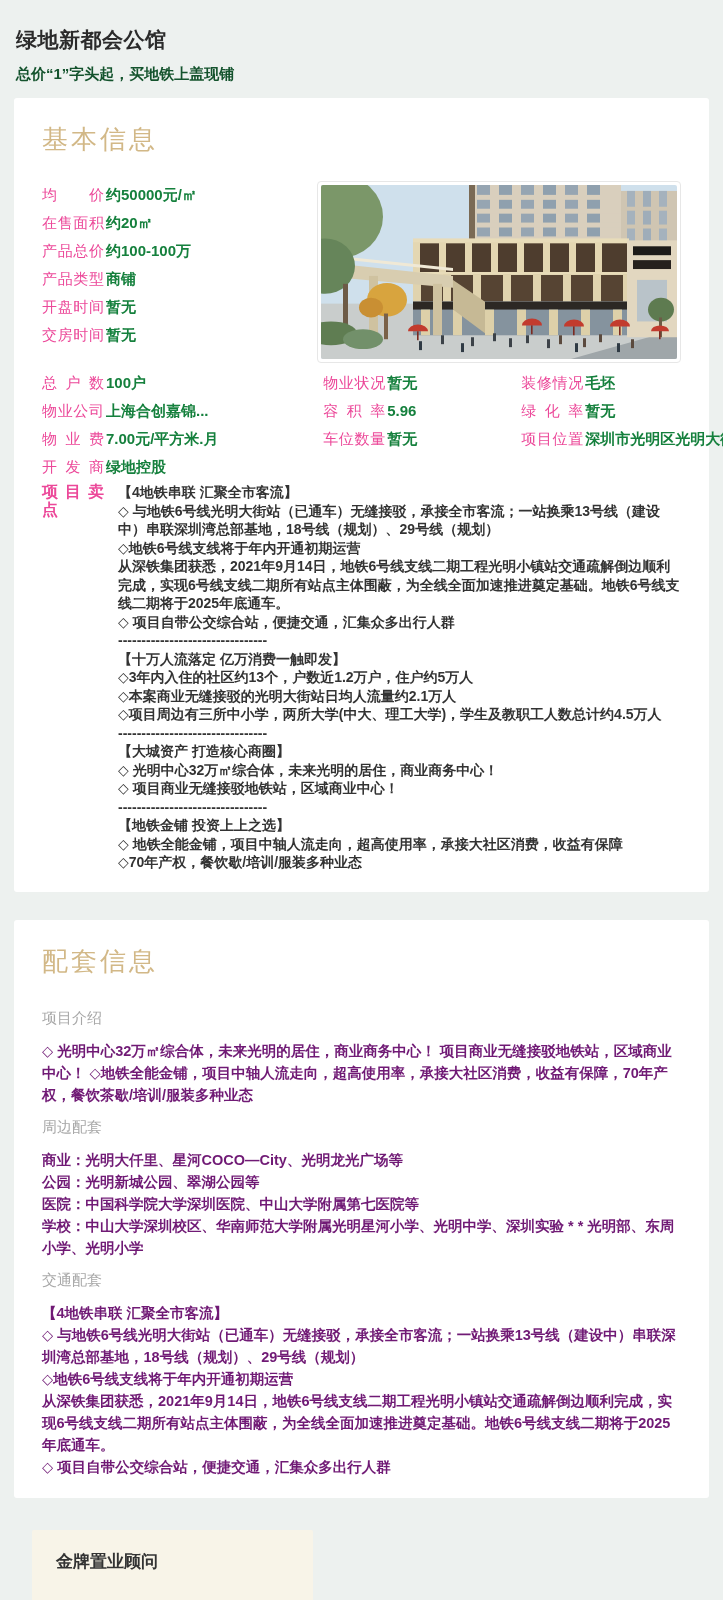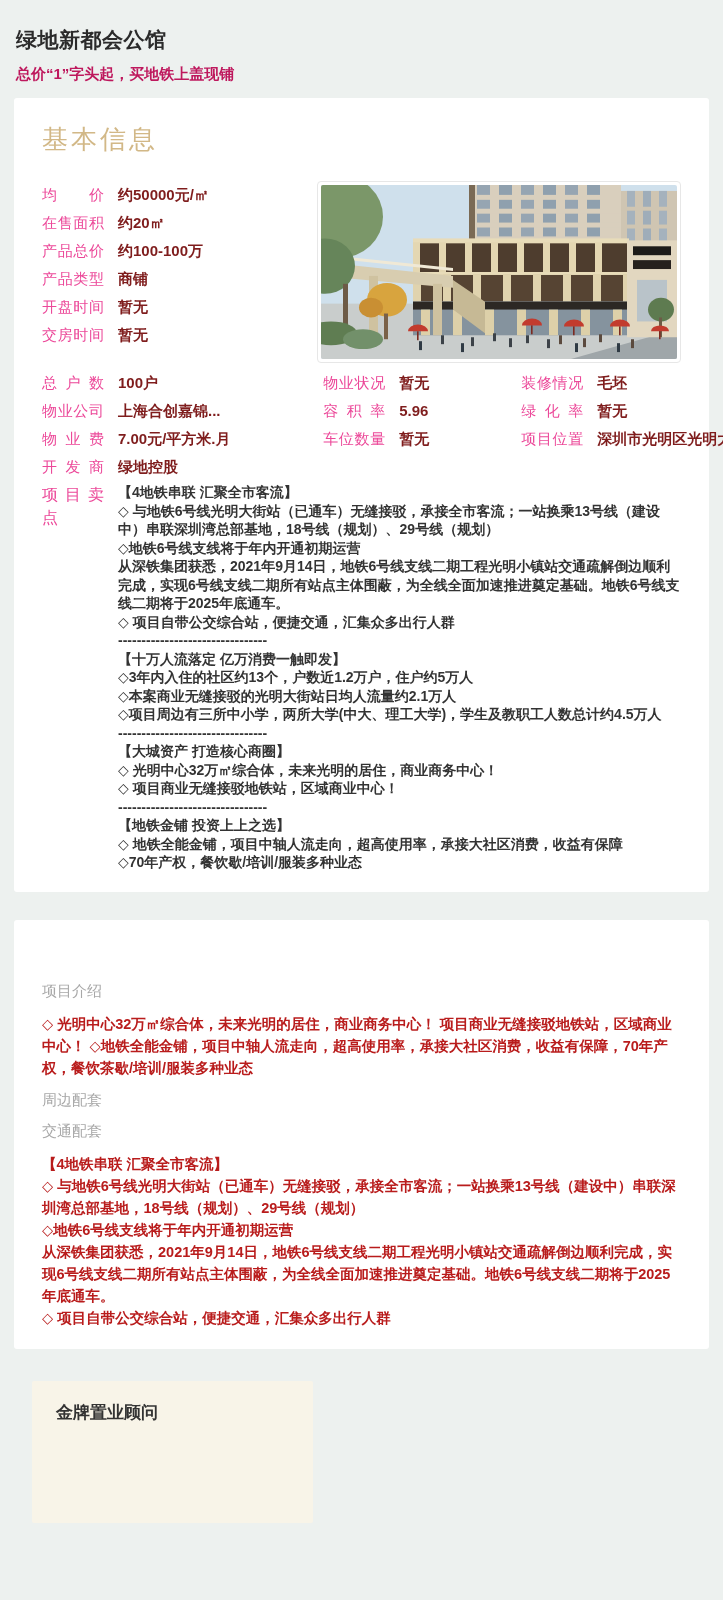--- a/index.html
+++ b/index.html
@@ -5,21 +5,21 @@
   * { margin:0; padding:0; box-sizing:border-box; }
   html,body { background:#edf1ef; }
   body {
     width:723px; height:1600px; margin:0 auto; overflow:hidden;
     font-family:"Liberation Sans","DejaVu Sans",sans-serif;
     color:#333;
   }
   
   .header { padding:26px 0 14px 16px; }
   .page-title { font-size:21px; font-weight:bold; color:#2b2b2b; letter-spacing:.5px; }
-  .page-subtitle { margin-top:11px; font-size:15px; font-weight:600; color:#be185d; }
+  .page-subtitle { margin-top:11px; font-size:15px; font-weight:600; color:#14532d; }
   
   .card {
     background:#fff; margin:0 14px; border-radius:3px;
     padding:24px 28px 20px 28px;
   }
   .card + .card { margin-top:28px; }
   .section-title {
     font-size:26px; font-weight:500; color:#d2b887; letter-spacing:3px;
   }
   
@@ -27,38 +27,38 @@
   .photo {
     position:absolute; top:0; right:0; width:364px; height:182px;
     background:#fff; border:1px solid #e7e7e7; border-radius:4px; padding:3px;
   }
   .photo svg { width:100%; height:100%; display:block; border-radius:2px; }
   .row { height:28px; line-height:28px; white-space:nowrap; font-size:15px; }
   .lbl {
     display:inline-block; width:62px; vertical-align:top;
     color:#ec4899; text-align:justify; text-align-last:justify; font-weight:400;
   }
-  .val { margin-left:14px; color:#7f1d1d; font-weight:600; }
+  .val { margin-left:2px; color:#15803d; font-weight:600; }
   .info-grid {
     display:grid; grid-template-columns:44% 31% 25%; margin-top:0;
   }
   .cell { height:28px; line-height:28px; white-space:nowrap; font-size:15px; }
   .sell-row { display:flex; margin-top:2px; }
-  .sell-row .lbl { flex:0 0 62px; line-height:23px; padding-top:0; }
+  .sell-row .lbl { flex:0 0 62px; line-height:18px; padding-top:0;font-weight:bold; }
   .sell-text {
     flex:1; margin-left:14px; font-size:14px; line-height:18.5px;
     font-weight:600; color:#333; white-space:pre-line;
   }
   
   .sub-label { margin-top:12px; font-size:15px; color:#a8a8a8; font-weight:400; }
   .block-text {
     margin-top:12px; font-size:14.5px; line-height:22px; font-weight:600;
-    color:#b91c1c; white-space:pre-line;
-  }
-  .card .sub-label:first-of-type { margin-top:38px; }
+    color:#701a75; white-space:pre-line;
+  }
+  .card .sub-label:first-of-type { margin-top:30px; }
   
   .footer { display:flex; align-items:flex-start; margin:32px 40px 0 32px; }
   .agent-card {
     width:281px; height:142px; background:#f8f4e8; border-radius:2px;
     padding:20px 22px 0 24px;
   }
   .agent-title { font-size:17px; font-weight:bold; color:#333; }
 </style>
 </head>
 <body>
@@ -234,25 +234,30 @@
 ◇ 光明中心32万㎡综合体，未来光明的居住，商业商务中心！
 ◇ 项目商业无缝接驳地铁站，区域商业中心！
 --------------------------------
 【地铁金铺 投资上上之选】
 ◇ 地铁全能金铺，项目中轴人流走向，超高使用率，承接大社区消费，收益有保障
 ◇70年产权，餐饮歇/培训/服装多种业态</div>
   </div>
 </section>
 
 <section class="card">
+  <h2 class="section-title">配套信息</h2>
 
   <div class="sub-label">项目介绍</div>
   <div class="block-text">◇ 光明中心32万㎡综合体，未来光明的居住，商业商务中心！ 项目商业无缝接驳地铁站，区域商业中心！ ◇地铁全能金铺，项目中轴人流走向，超高使用率，承接大社区消费，收益有保障，70年产权，餐饮茶歇/培训/服装多种业态</div>
 
   <div class="sub-label">周边配套</div>
+  <div class="block-text">商业：光明大仟里、星河COCO—City、光明龙光广场等
+公园：光明新城公园、翠湖公园等
+医院：中国科学院大学深圳医院、中山大学附属第七医院等
+学校：中山大学深圳校区、华南师范大学附属光明星河小学、光明中学、深圳实验 * * 光明部、东周小学、光明小学</div>
 
   <div class="sub-label">交通配套</div>
   <div class="block-text">【4地铁串联 汇聚全市客流】
 ◇ 与地铁6号线光明大街站（已通车）无缝接驳，承接全市客流；一站换乘13号线（建设中）串联深圳湾总部基地，18号线（规划）、29号线（规划）
 ◇地铁6号线支线将于年内开通初期运营
 从深铁集团获悉，2021年9月14日，地铁6号线支线二期工程光明小镇站交通疏解倒边顺利完成，实现6号线支线二期所有站点主体围蔽，为全线全面加速推进奠定基础。地铁6号线支线二期将于2025年底通车。
 ◇ 项目自带公交综合站，便捷交通，汇集众多出行人群</div>
 </section>
 
 <div class="footer">

